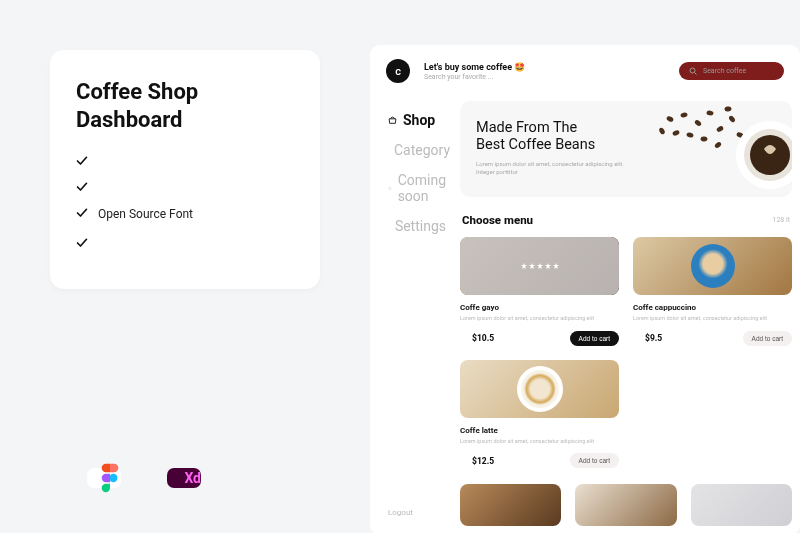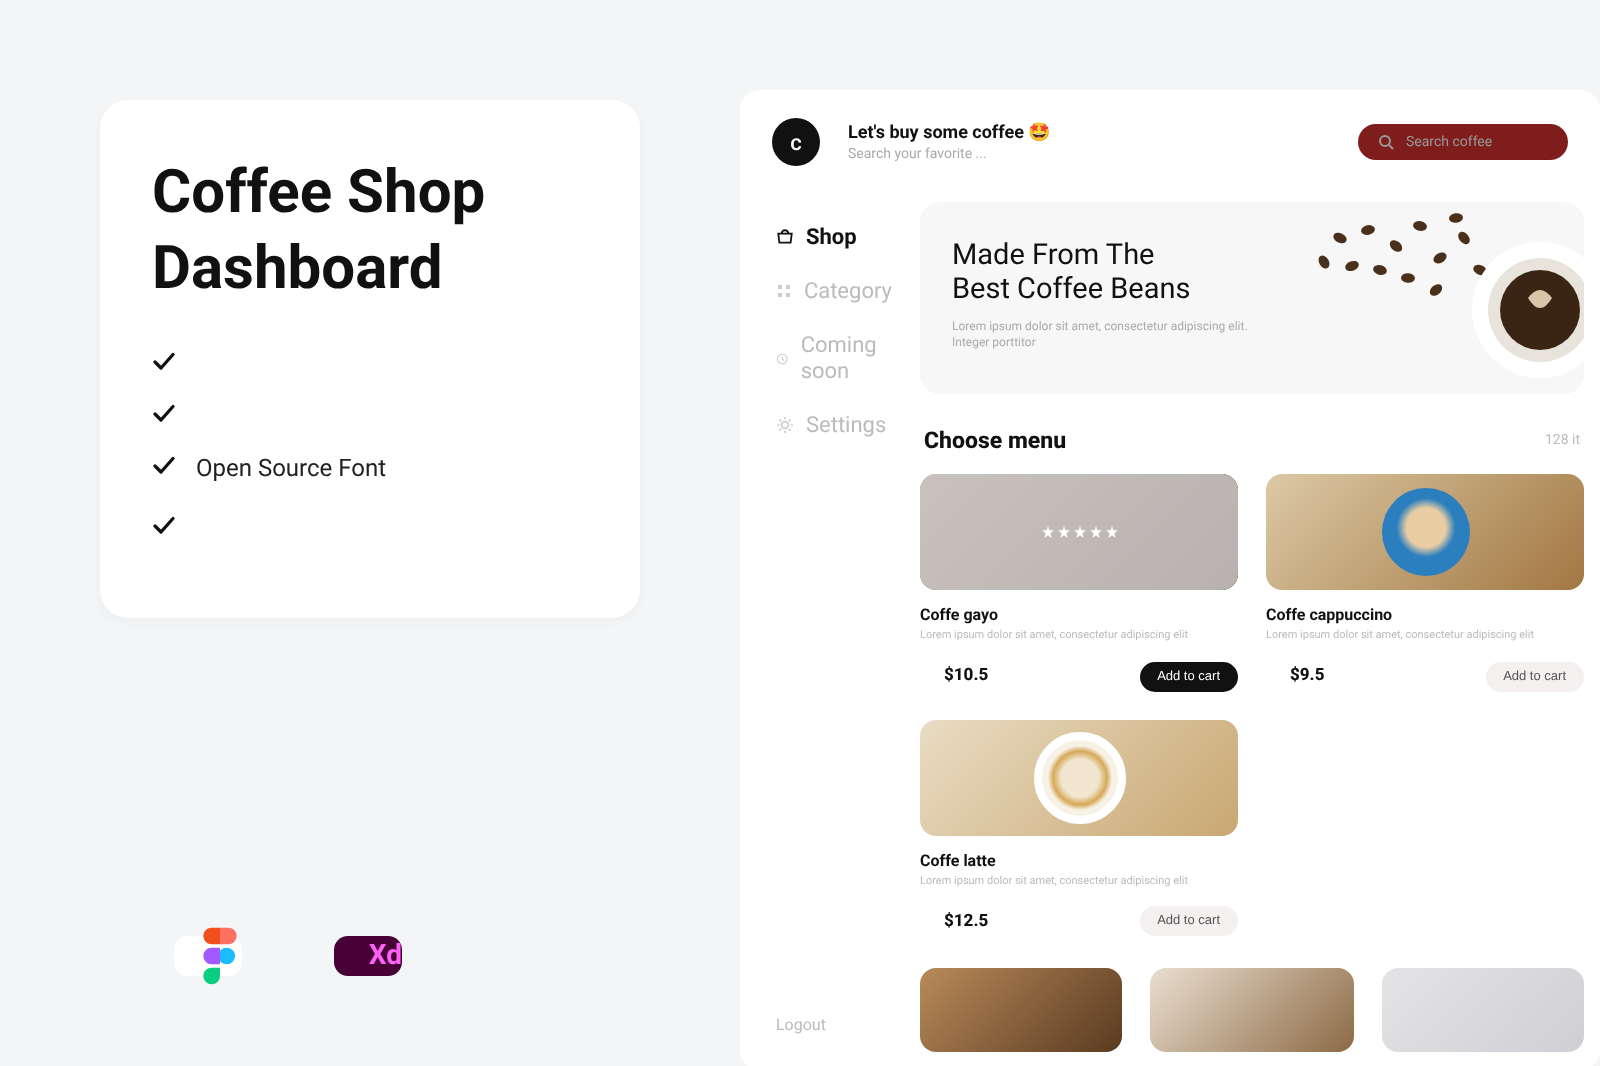--- a/index.html
+++ b/index.html
@@ -15,21 +15,21 @@
     position: absolute;
     left: 50px;
     top: 50px;
     width: 270px;
     background: #fff;
     border-radius: 14px;
     padding: 28px 26px 28px 26px;
     box-shadow: 0 2px 6px rgba(0,0,0,0.03);
   }
   .promo-title {
-    font-size: 30px;
+    font-size: 22px;
     font-weight: 700;
     color: #111;
     line-height: 1.25;
     margin-bottom: 20px;
   }
   .promo-list { list-style: none; }
   .promo-item {
     display: flex;
     align-items: flex-start;
     gap: 10px;
@@ -97,21 +97,21 @@
     width: 105px;
   }
   .app-body { display: flex; flex: 1; }
   .sidebar {
     width: 90px;
     padding: 14px 10px 12px 14px;
     display: flex; flex-direction: column;
   }
   .nav-item {
     display: flex; align-items: center; gap: 6px;
-    font-size: 11px;
+    font-size: 14px;
     padding: 7px 4px;
     color: #bbb;
     cursor: pointer;
   }
   .nav-item.active { color: #111; font-weight: 700; }
   .nav-icon { width: 9px; height: 9px; display: inline-block; }
   .logout {
     margin-top: auto;
     font-size: 8px;
     color: #bbb;

